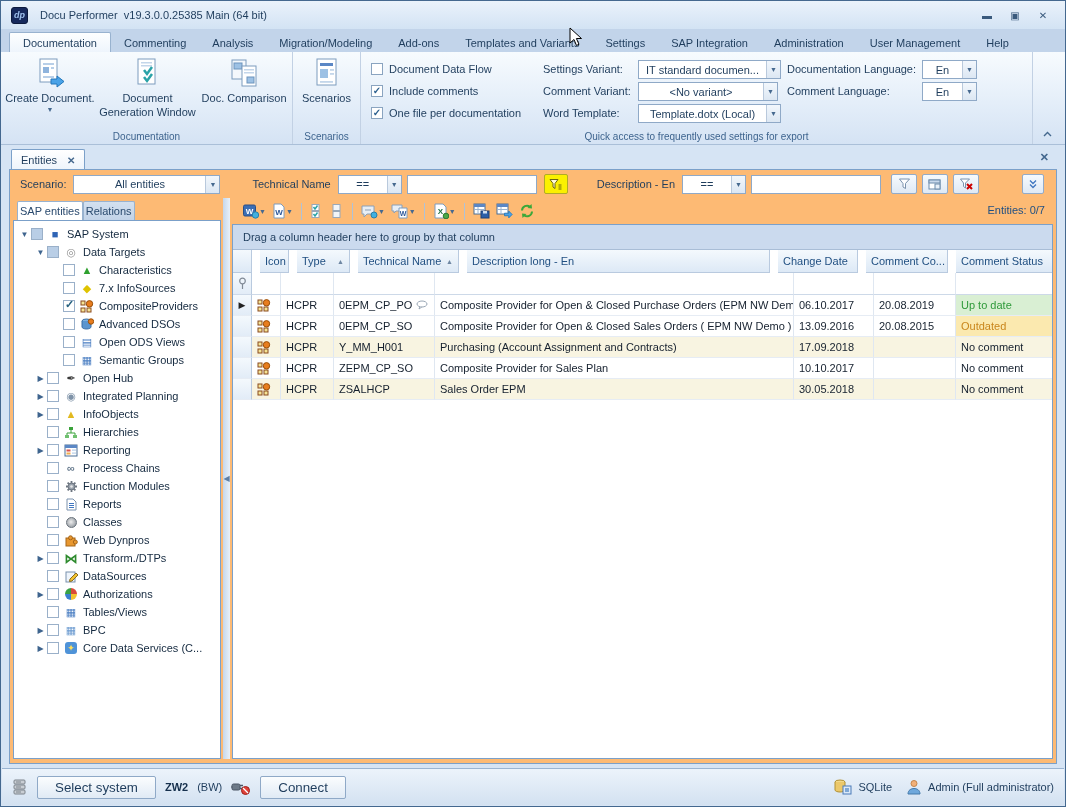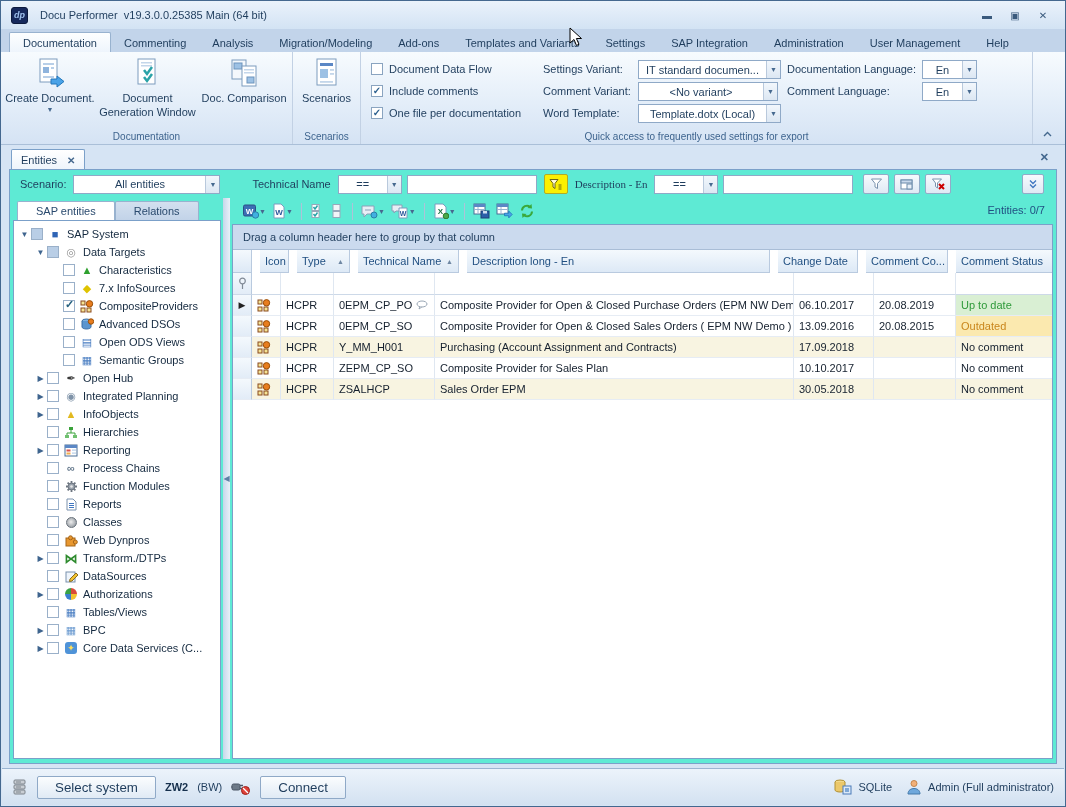--- a/index.html
+++ b/index.html
@@ -49,31 +49,31 @@
   .ribbon-collapse{position:absolute;right:12px;bottom:4px;color:#44688e;}
 
   
   .doctabs{position:absolute;top:144px;left:0;right:0;height:24px;display:flex;align-items:flex-end;padding-left:10px;}
   .doctab{background:linear-gradient(#ffffff,#eef4fb);border:1px solid #7ba0c9;border-bottom:none;
     border-radius:2px 2px 0 0;padding:4px 9px 3px;display:flex;gap:10px;align-items:center;}
   .doctab .x{color:#44688e;font-weight:bold;font-size:10px;}
   .strip-close{margin-left:auto;margin-right:16px;align-self:center;color:#44688e;font-weight:bold;font-size:11px;}
 
   
-  .client{position:absolute;top:168px;left:8px;right:8px;bottom:42px;border:1px solid #7ba0c9;background:#5eead4;}
+  .client{position:absolute;top:168px;left:8px;right:8px;bottom:42px;border:1px solid #7ba0c9;background:#fdba74;}
   .filterrow{position:absolute;top:0;left:0;right:0;height:28px;display:flex;align-items:center;padding-left:10px;}
   .finput{height:19px;border:1px solid #8fa9c7;background:#fff;font:inherit;padding:0 3px;}
   .fbtn{height:20px;border:1px solid #93abc8;background:linear-gradient(#f6fafd,#dfe9f4);
     display:inline-flex;align-items:center;justify-content:center;border-radius:2px;}
   .fbtn.yellow{background:#fbf000;border-color:#b0ab27;}
 
   
   .leftpanel{position:absolute;top:28px;left:3px;width:208px;bottom:4px;}
   .ptabs{display:flex;height:22px;padding-left:4px;align-items:flex-end;}
-  .ptab{padding:3px 18px;border:1px solid #98b2cf;border-bottom:none;border-radius:2px 2px 0 0;
+  .ptab{padding:3px 2px;border:1px solid #98b2cf;border-bottom:none;border-radius:2px 2px 0 0;
     background:linear-gradient(#d3e0ef,#c2d3e8);color:#2a4a6e;}
   .ptab.active{background:#fff;}
   .treebox{position:absolute;top:22px;left:0;right:0;bottom:0;border:1px solid #7ba0c9;background:#fff;
     overflow:hidden;padding-top:4px;}
   .ti{display:flex;align-items:center;height:18px;white-space:nowrap;color:#14293f;}
   .ar{width:13px;text-align:center;color:#3e648e;font-size:8px;flex:none;}
   .tcb{width:12px;height:12px;border:1px solid #9ab0c9;background:#fff;margin:0 4px 0 0;position:relative;flex:none;}
   .tcb.ind{background:#b9cee6;}
   .tcb.on::after{content:"✓";position:absolute;top:-3px;left:1px;font-size:11px;font-weight:bold;color:#27617f;}
   .tic{width:16px;height:14px;margin-right:4px;flex:none;display:flex;align-items:center;justify-content:center;
@@ -301,21 +301,21 @@
         <span class="cval">==</span>
         <span class="cbtn">▼</span>
       </div>
       <input class="finput" style="width: 130px; margin-left: 5px;" value="">
       <div class="fbtn yellow" style="width:24px;margin-left:7px;">
         <svg width="13" height="13">
           <path d="M1 1.5h8L6 5.5v5L4 9V5.5z" fill="#fffbd8" stroke="#6b6410"></path>
           <path d="M9.5 7h3M9.5 9h3M9.5 11h3" stroke="#6b6410"></path>
         </svg>
       </div>
-      <span style="margin-left:7px;margin-right:7px;font-family:Liberation Serif, serif;">Description - En</span>
+      <span style="margin-left:29px;margin-right:7px;">Description - En</span>
       <div class="combo" style="width:64px;">
         <span class="cval">==</span>
         <span class="cbtn">▼</span>
       </div>
       <input class="finput" style="width: 130px; margin-left: 5px;" value="">
       <div class="fbtn" style="width:26px;margin-left:10px;">
         <svg width="13" height="12">
           <path d="M1.5 1h10L7.5 5.5v5l-2.5-1.5v-3.5z" fill="#fff" stroke="#7a92ad"></path>
         </svg>
       </div>

